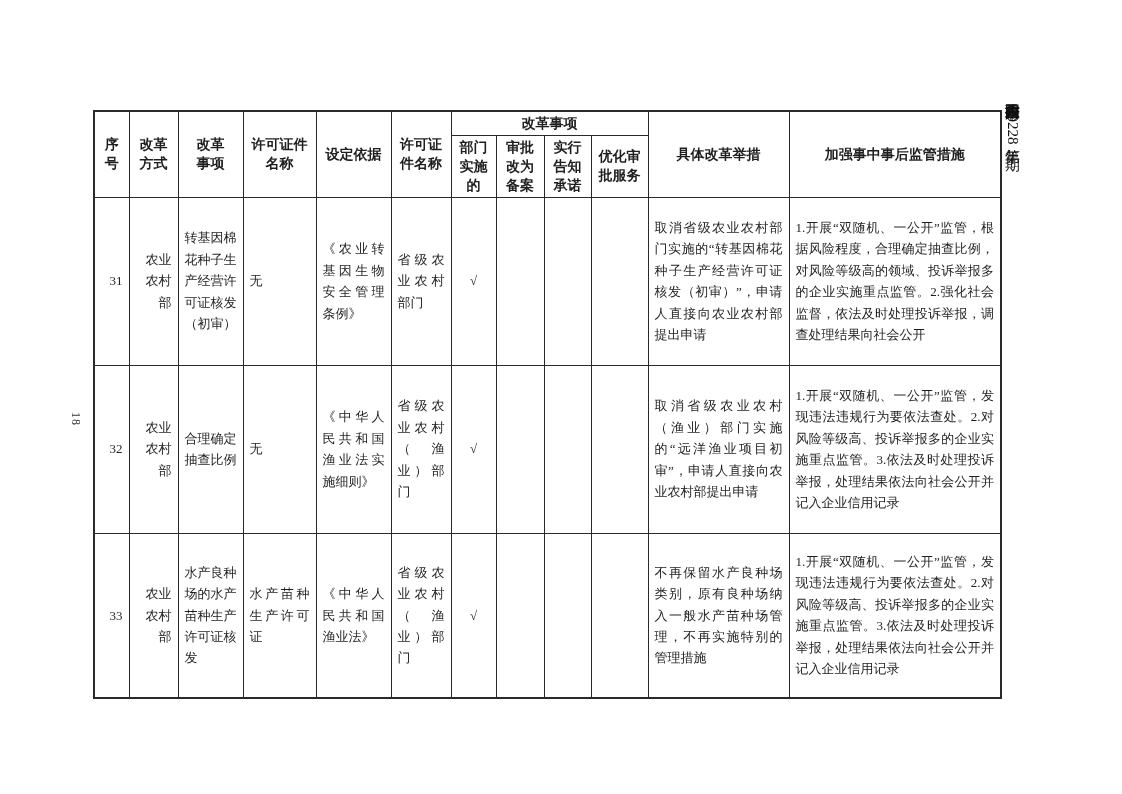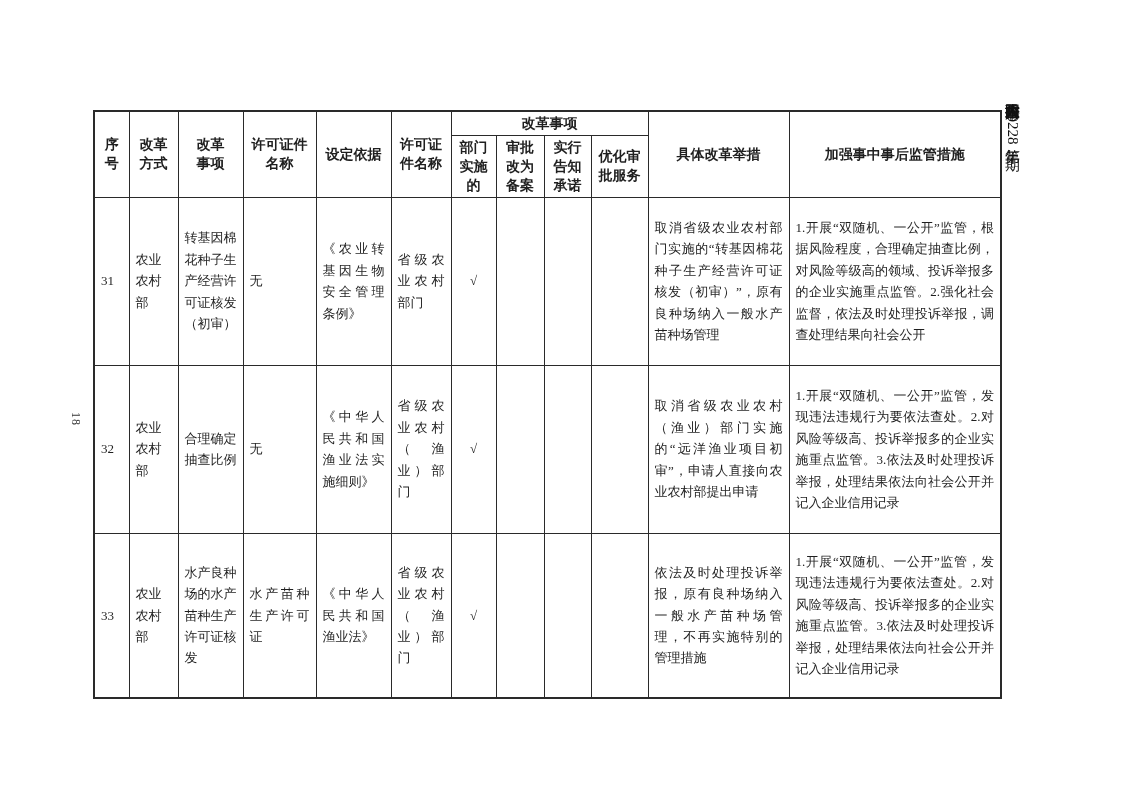--- a/index.html
+++ b/index.html
@@ -48,22 +48,22 @@
     line-height:1.35;
     text-align:center;
     padding:2px 5px;
   }
   .hdr-narrow{display:inline-block;max-width:2.25em;}
   tr.hrow1{height:23px;}
   tr.hrow2{height:53px;}
   tr.brow{height:168px;}
   tr.brow:last-child{height:165px;}
 
-  td.c-no{text-align:left;}
-  td.c-dept{text-align:left;}
+  td.c-no{text-align:right;}
+  td.c-dept{text-align:right;}
   td.c-just{text-align:justify;}
   td.c-check{text-align:center;font-size:13px;}
   td.c-text{text-align:justify;padding:4px 6px;}
 </style>
 </head>
 <body>
 
 <div class="page">
 
   <div class="page-number">18</div>
@@ -109,21 +109,21 @@
         <td class="c-no">31</td>
         <td class="c-dept">农业农村部</td>
         <td class="c-just">转基因棉花种子生产经营许可证核发（初审）</td>
         <td class="c-just">无</td>
         <td class="c-just">《农业转基因生物安全管理条例》</td>
         <td class="c-just">省级农业农村部门</td>
         <td class="c-check">√</td>
         <td class="c-check"></td>
         <td class="c-check"></td>
         <td class="c-check"></td>
-        <td class="c-text">取消省级农业农村部门实施的“转基因棉花种子生产经营许可证核发（初审）”，原有良种场纳入一般水产苗种场管理</td>
+        <td class="c-text">取消省级农业农村部门实施的“转基因棉花种子生产经营许可证核发（初审）”，申请人直接向农业农村部提出申请</td>
         <td class="c-text">1.开展“双随机、一公开”监管，根据风险程度，合理确定抽查比例，对风险等级高的领域、投诉举报多的企业实施重点监管。2.强化社会监督，依法及时处理投诉举报，调查处理结果向社会公开</td>
       </tr>
       <tr class="brow">
         <td class="c-no">32</td>
         <td class="c-dept">农业农村部</td>
         <td class="c-just">合理确定抽查比例</td>
         <td class="c-just">无</td>
         <td class="c-just">《中华人民共和国渔业法实施细则》</td>
         <td class="c-just">省级农业农村（渔业）部门</td>
         <td class="c-check">√</td>
@@ -137,18 +137,18 @@
         <td class="c-no">33</td>
         <td class="c-dept">农业农村部</td>
         <td class="c-just">水产良种场的水产苗种生产许可证核发</td>
         <td class="c-just">水产苗种生产许可证</td>
         <td class="c-just">《中华人民共和国渔业法》</td>
         <td class="c-just">省级农业农村（渔业）部门</td>
         <td class="c-check">√</td>
         <td class="c-check"></td>
         <td class="c-check"></td>
         <td class="c-check"></td>
-        <td class="c-text">依法及时处理投诉举报，原有良种场纳入一般水产苗种场管理，不再实施特别的管理措施</td>
+        <td class="c-text">不再保留水产良种场类别，原有良种场纳入一般水产苗种场管理，不再实施特别的管理措施</td>
         <td class="c-text">1.开展“双随机、一公开”监管，发现违法违规行为要依法查处。2.对风险等级高、投诉举报多的企业实施重点监管。3.依法及时处理投诉举报，处理结果依法向社会公开并记入企业信用记录</td>
       </tr>
     </tbody>
   </table>
 </div>
 
 </body></html>

